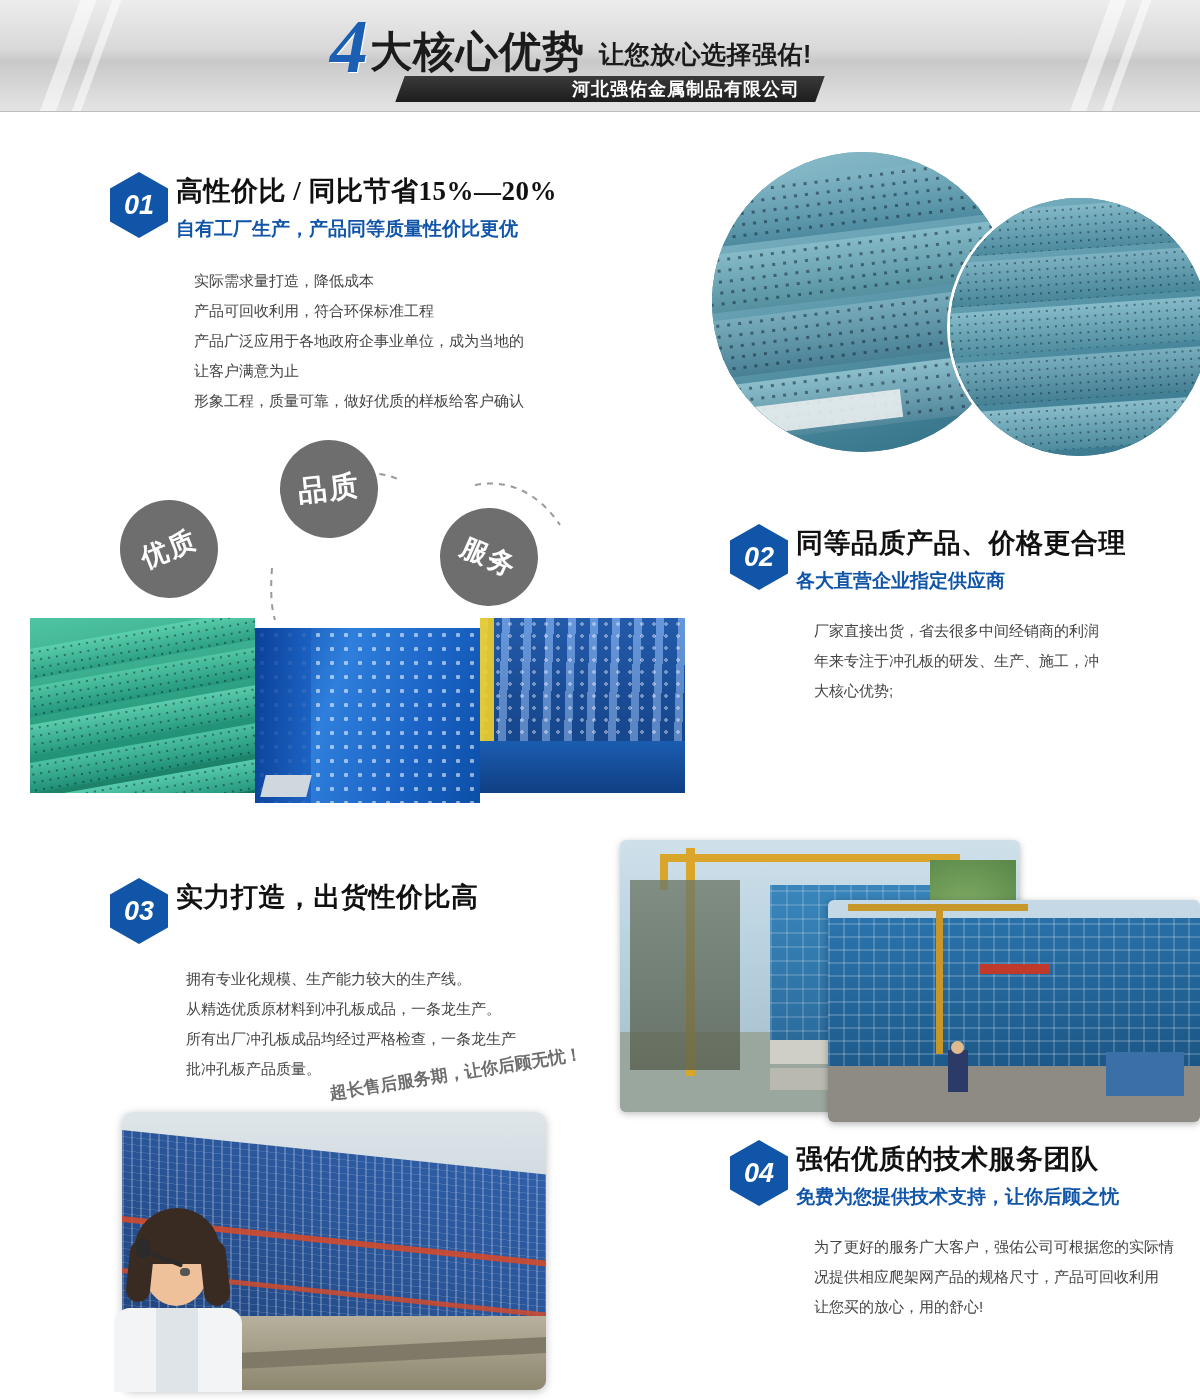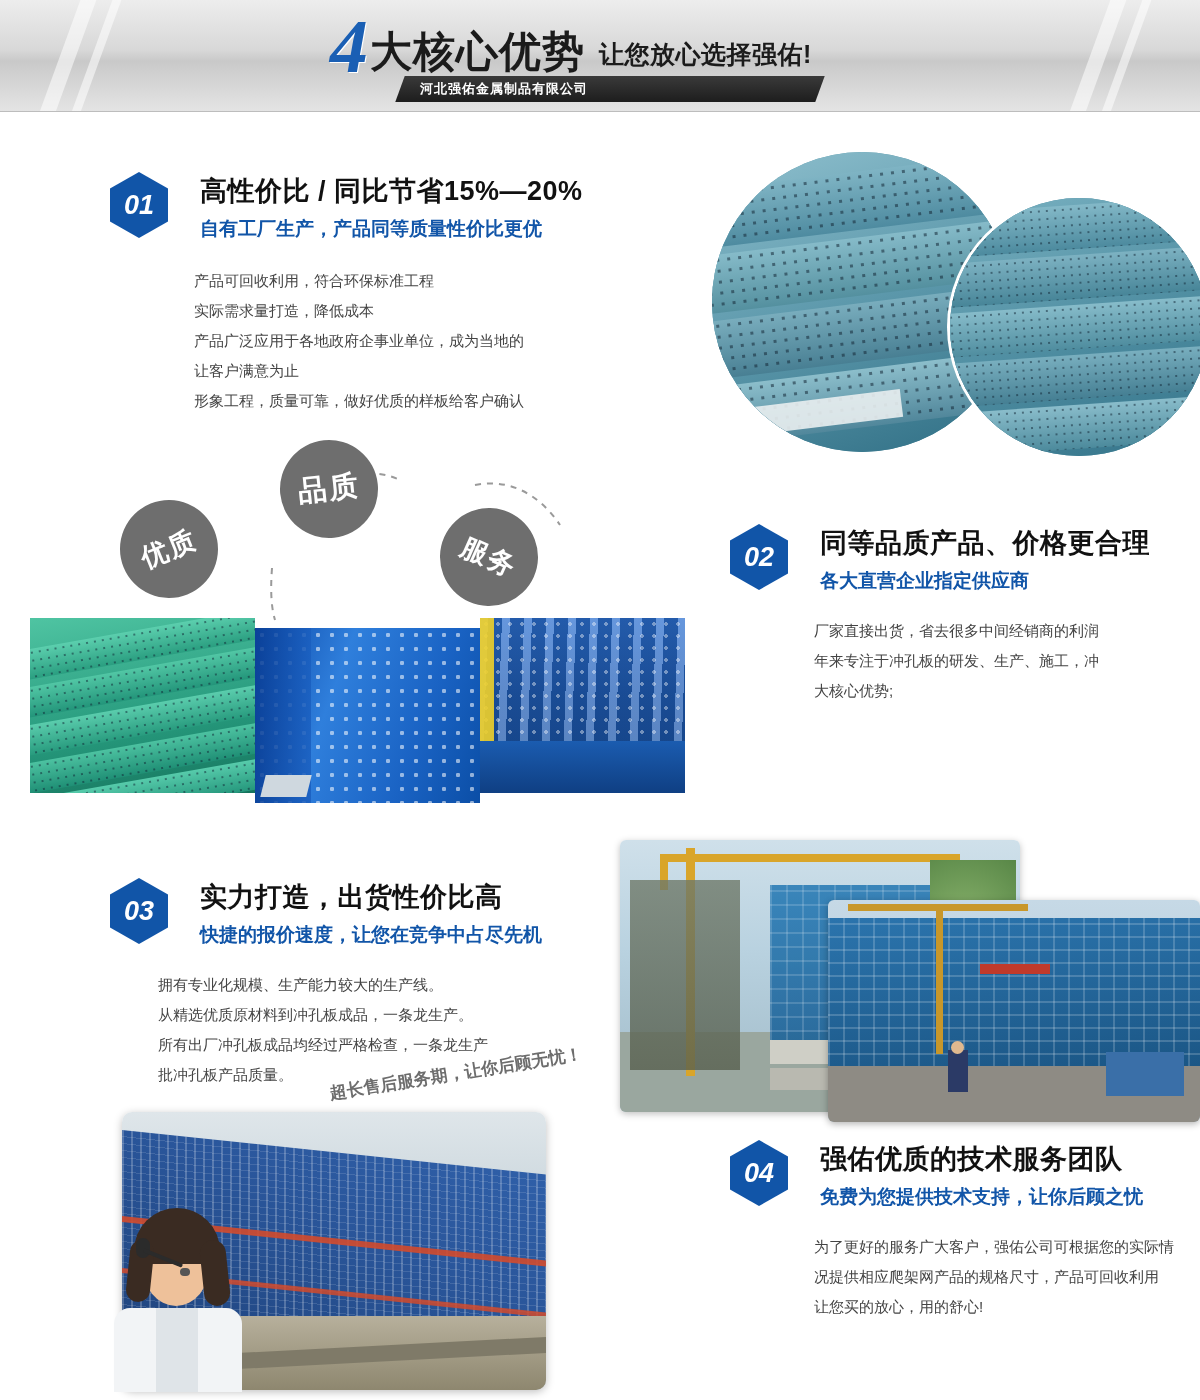--- a/index.html
+++ b/index.html
@@ -62,23 +62,23 @@
     left: 400px; top: 76px;
     width: 420px; height: 26px;
     background: linear-gradient(180deg, #3a3a3a 0%, #1d1d1d 100%);
     transform: skewX(-20deg);
   }
   .hdr-bar-text {
     position: absolute;
     left: 420px; top: 76px;
     width: 380px; height: 26px;
     line-height: 26px;
-    text-align: left;
+    text-align: right;
     color: #ffffff;
-    font-size: 13px;
+    font-size: 18px;
     font-weight: bold;
     letter-spacing: 1px;
   }
   .hdr-slash {
     position: absolute;
     top: 0;
     width: 16px; height: 112px;
     background: #ffffff;
     opacity: 0.55;
     transform: skewX(-20deg);
@@ -94,21 +94,21 @@
     font-style: italic;
     display: flex;
     align-items: center;
     justify-content: center;
     -webkit-clip-path: polygon(50% 0%, 100% 25%, 100% 75%, 50% 100%, 0% 75%, 0% 25%);
     clip-path: polygon(50% 0%, 100% 25%, 100% 75%, 50% 100%, 0% 75%, 0% 25%);
     flex: 0 0 auto;
   }
   .blk { position: absolute; }
   .blk-head { display: flex; align-items: flex-start; }
-  .blk-titles { margin-left: 32px; padding-top: 2px; }
+  .blk-titles { margin-left: 8px; padding-top: 2px; font-family: Liberation Serif, serif; }
   .t1 {
     font-size: 27px; font-weight: bold; color: #111;
     letter-spacing: 0.5px; line-height: 34px; white-space: nowrap;
   }
   .t2 {
     font-size: 19px; font-weight: bold; color: #1155a8;
     line-height: 30px; margin-top: 6px; white-space: nowrap;
   }
   .body-text {
     font-size: 15px;
@@ -176,22 +176,22 @@
 
 <div class="blk" style="left:110px; top:172px; width:560px;">
   <div class="blk-head">
     <div class="badge">01</div>
     <div class="blk-titles">
       <div class="t1">高性价比 / 同比节省15%—20%</div>
       <div class="t2">自有工厂生产，产品同等质量性价比更优</div>
     </div>
   </div>
   <div class="body-text" style="margin-top:22px; margin-left:84px;">
+    <div>实际需求量打造，降低成本</div>
     <div>产品可回收利用，符合环保标准工程</div>
-    <div>实际需求量打造，降低成本</div>
     <div>产品广泛应用于各地政府企事业单位，成为当地的</div>
     <div>让客户满意为止</div>
     <div>形象工程，质量可靠，做好优质的样板给客户确认</div>
   </div>
 </div>
 
 <div class="circ" style="left:712px; top:152px; width:300px; height:300px; background:linear-gradient(150deg,#6fa9b8 0%,#4f8fa3 40%,#3f7e93 100%); box-shadow:0 0 0 2px #fff;">
   <div style="position:absolute; inset:0; background:linear-gradient(160deg,#8fc0ce 0%,#5c98ab 50%,#2f6e84 100%);"></div>
   <div style="position:absolute; left:-20px; top:18px; width:360px; height:58px; background:linear-gradient(180deg,#7fb4c4,#4e8ba0); transform:rotate(-7deg);">
       <div class="perf-dots"></div>
@@ -285,24 +285,23 @@
     <div>年来专注于冲孔板的研发、生产、施工，冲</div>
     <div>大核心优势;</div>
   </div>
 </div>
 
 <div class="blk" style="left:110px; top:878px; width:540px;">
   <div class="blk-head">
     <div class="badge">03</div>
     <div class="blk-titles">
       <div class="t1">实力打造，出货性价比高</div>
-      <div class="t2">快捷的报价速度，让您在竞争中占尽先机</div>
-    </div>
-  </div>
-  <div class="body-text" style="margin-top:20px; margin-left:48px;">
+    </div>
+  </div>
+  <div class="body-text" style="margin-top:20px; margin-left:76px;">
     <div>拥有专业化规模、生产能力较大的生产线。</div>
     <div>从精选优质原材料到冲孔板成品，一条龙生产。</div>
     <div>所有出厂冲孔板成品均经过严格检查，一条龙生产</div>
     <div>批冲孔板产品质量。</div>
   </div>
 </div>
 
 <div class="photo" style="left:620px; top:840px; width:400px; height:272px; border-radius:6px; box-shadow:0 2px 7px rgba(0,0,0,0.25);">
   <div style="position:absolute; inset:0; background:linear-gradient(180deg,#cfe0ea 0%,#b9d2e0 40%,#9fb9c6 100%);"></div>
   <div style="position:absolute; left:0; bottom:0; width:400px; height:80px; background:#9aa79f;"></div>

